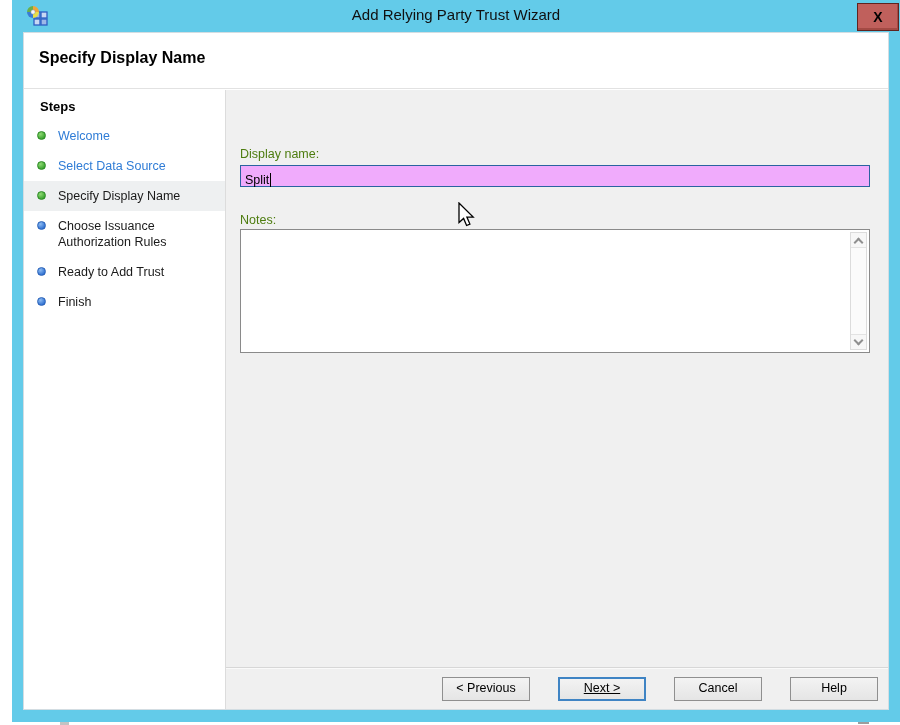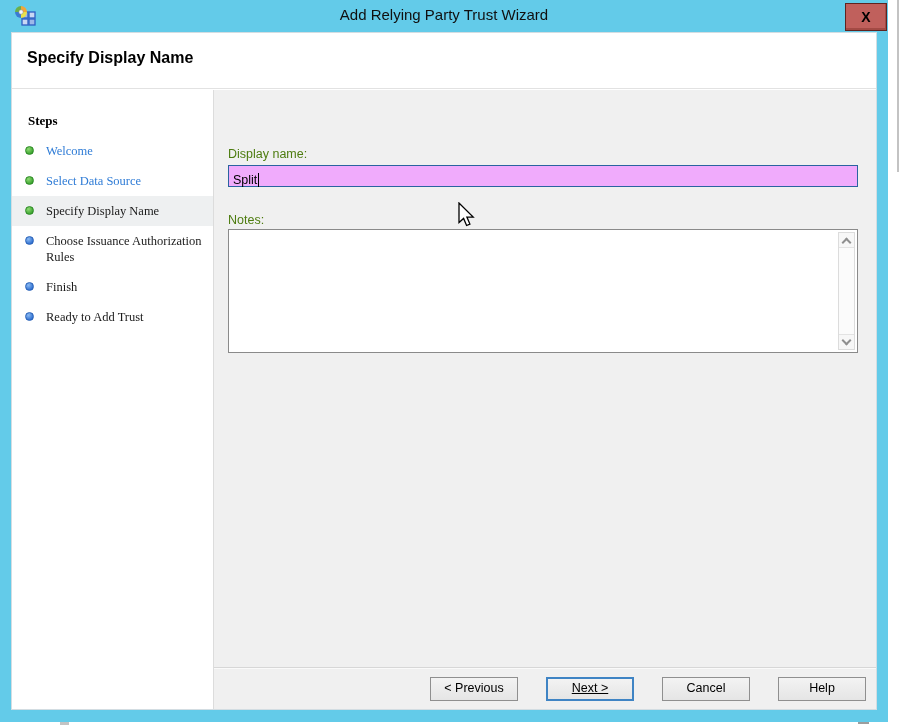--- a/index.html
+++ b/index.html
@@ -13,21 +13,21 @@
   }
   
   .bg-frag { position:absolute; background:#c3c3c3; }
   .bg-line-right { left:897px; top:0; width:2px; height:172px; }
   .bg-mark-top { left:28px; top:0; width:13px; height:3px; }
   .bg-mark-bottom-left { left:60px; top:721px; width:9px; height:4px; }
   .bg-mark-bottom-right { left:858px; top:719px; width:11px; height:5px; background:#9d9d9d; }
 
   
   .window {
-    position:absolute; left:0; top:0; width:888px; height:722px;
+    position:absolute; left:12px; top:0; width:888px; height:722px;
     background: var(--titlebar, #63cbe9);
   }
   .titlebar { position:absolute; left:0; top:0; width:100%; height:32px; }
   .title-text {
     position:absolute; left:0; top:6px; width:100%;
     text-align:center; font-size:15px; color:#101010;
   }
   .app-icon { position:absolute; left:13px; top:4px; width:24px; height:24px; }
   .close-btn {
     position:absolute; right:1px; top:3px; width:42px; height:28px;
@@ -46,21 +46,21 @@
   .header { position:relative; height:56px; background:#fff; border-bottom:1px solid #e2e2e2; }
   .header-title {
     position:absolute; left:15px; top:16px;
     font-size:16px; font-weight:bold; color:#000;
   }
   .body { position:absolute; left:0; top:57px; right:0; bottom:0; display:flex; }
 
   
   .sidebar {
     width:202px; background:#fff; border-right:1px solid #dcdcdc;
-    padding-top:23px; flex:none;font-family:Liberation Serif, serif;
+    padding-top:9px; flex:none;
   }
   .steps-title { font-size:13px; font-weight:bold; color:#000; padding:0 0 7px 16px; }
   .step-item { position:relative; padding:7px 8px 7px 34px; font-size:12.5px; line-height:16px; }
   .step-item .bullet {
     position:absolute; left:13px; top:10px; width:9px; height:9px; border-radius:50%;
   }
   .step-item.done .bullet {
     background: radial-gradient(circle at 35% 30%, #8ed973, var(--bullet-done, #3aa32e) 75%);
     border:1px solid #2c8a25;
   }
@@ -175,25 +175,25 @@
         <div class="step-item done current">
           <span class="bullet"></span>
           <span class="label">Specify Display Name</span>
         </div>
         <div class="step-item upcoming">
           <span class="bullet"></span>
           <span class="label">Choose Issuance Authorization Rules</span>
         </div>
         <div class="step-item upcoming">
           <span class="bullet"></span>
+          <span class="label">Ready to Add Trust</span>
+        </div>
+        <div class="step-item upcoming">
+          <span class="bullet"></span>
           <span class="label">Finish</span>
-        </div>
-        <div class="step-item upcoming">
-          <span class="bullet"></span>
-          <span class="label">Ready to Add Trust</span>
         </div>
       </div>
 
       <div class="content">
 
         <div class="field-label lbl-display">Display name:</div>
         <div class="dn-input">
           <span>Split</span><span class="caret"></span>
         </div>
 

